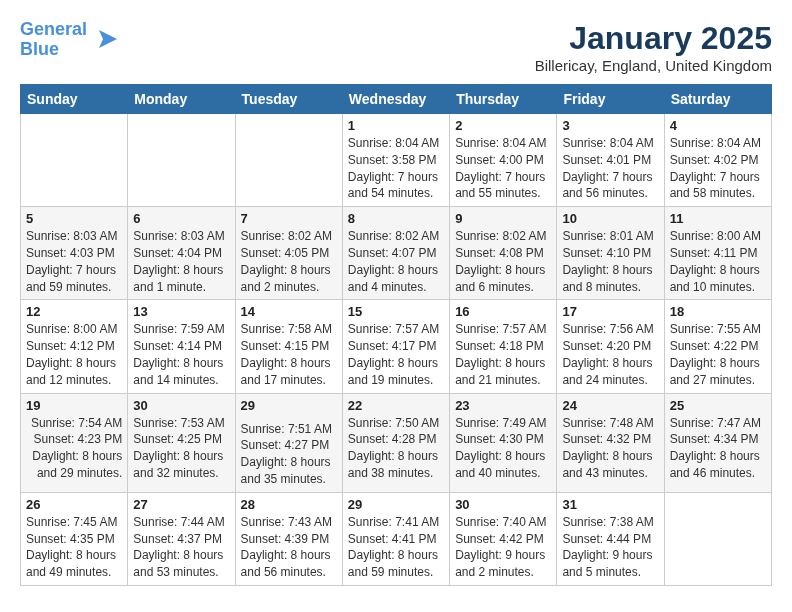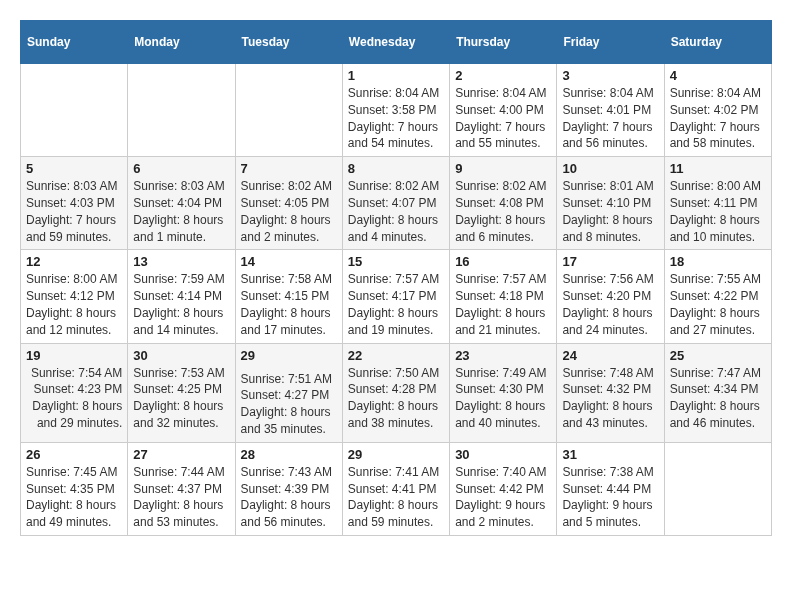--- a/index.html
+++ b/index.html
@@ -51,22 +51,22 @@
     }
     table {
       width: 100%;
       border-collapse: collapse;
       font-size: 11px;
     }
     thead tr th {
       background-color: #2e6da4;
       color: #fff;
       text-align: left;
-      padding: 14px 6px;
-      font-size: 12px;
+      padding: 6px 6px;
+      font-size: 14px;
       font-weight: bold;
       border: 1px solid #2e6da4;
     }
     tbody tr td {
       border: 1px solid #ccc;
       vertical-align: top;
       padding: 4px 5px;
       height: 80px;
       width: 107px;
     }
@@ -88,20 +88,39 @@
       line-height: 1.4;
     }
     .empty-cell {
       background: #fff !important;
     }
   </style>
 </head>
 <body>
 
 <div class="page">
+  <div class="header">
+    <div class="logo">
+      <div>
+        <div style="display:flex;align-items:center;">
+          <div class="logo-text">
+            <span>General</span><br>
+            <span style="color:#4a90d9;">Blue</span>
+          </div>
+          <svg class="logo-icon" viewBox="0 0 30 30" xmlns="http://www.w3.org/2000/svg">
+            <polygon points="10,5 28,14 10,23 14,14" fill="#4a90d9"></polygon>
+          </svg>
+        </div>
+      </div>
+    </div>
+    <div class="title-block">
+      <div class="month-title">January 2025</div>
+      <div class="location">Billericay, England, United Kingdom</div>
+    </div>
+  </div>
 
   <table>
     <thead>
       <tr>
       <th>Sunday</th>
           <th>Monday</th>
           <th>Tuesday</th>
           <th>Wednesday</th>
           <th>Thursday</th>
           <th>Friday</th>

